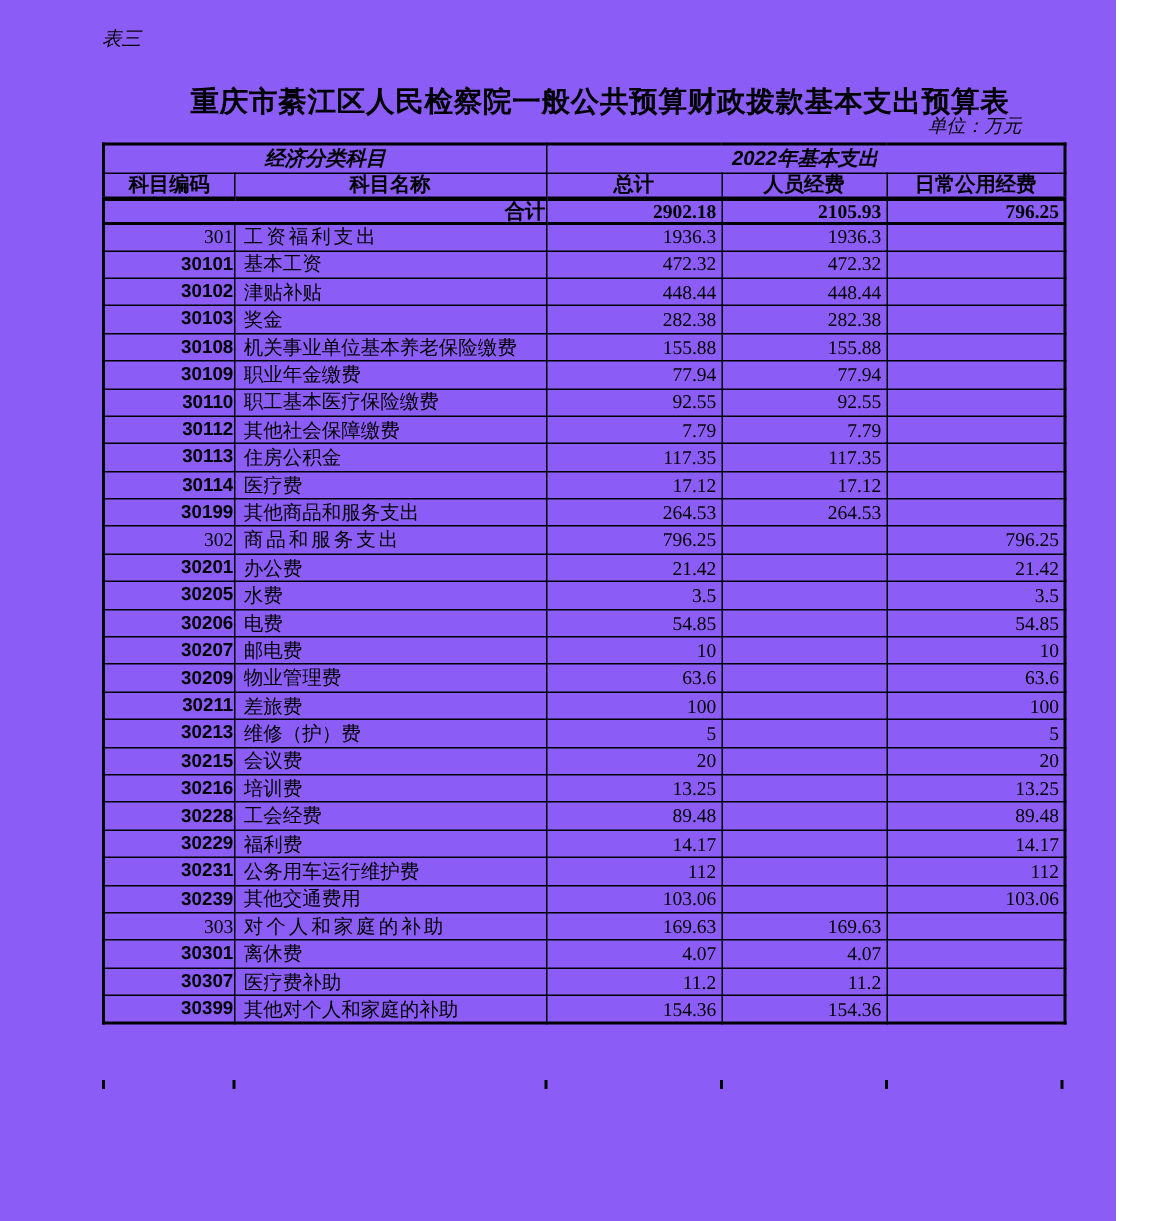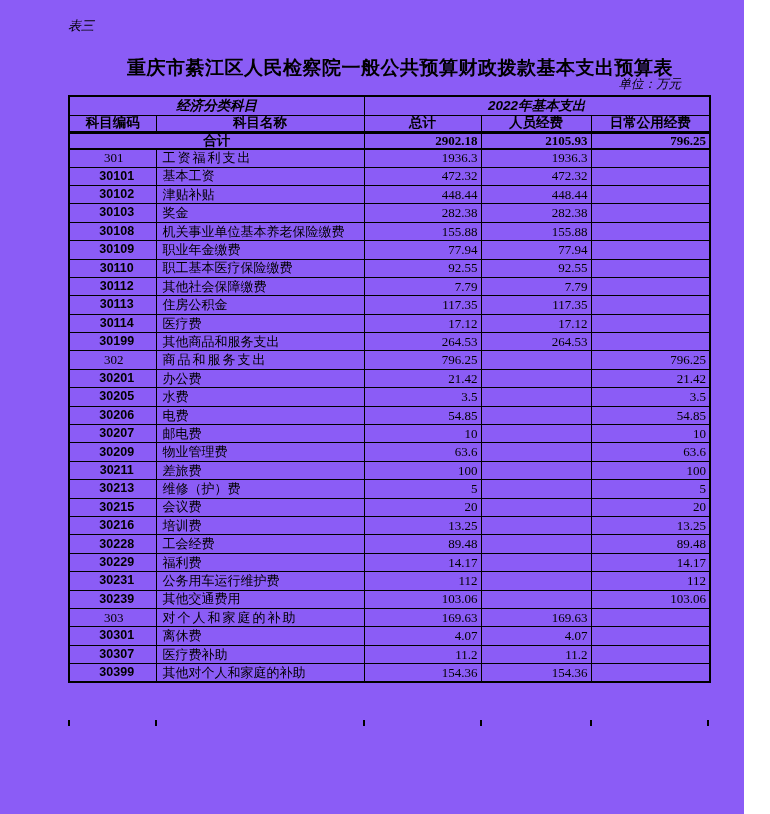--- a/index.html
+++ b/index.html
@@ -62,30 +62,30 @@
     font-weight: bold;
     font-size: 13.5px;
     text-align: center;
   }
   .budget thead tr.h1 { height: 19px; font-style: italic; }
   .budget thead tr.h2 { height: 17px; margin-top: 31px; }
   .budget thead tr.h2 th { border-bottom: 3px solid #000; }
   tr.total-row { height: 16px; }
   tr.total-row td { border-bottom: 2.5px solid #000; font-weight: bold; }
   tr.total-row td.label {
-    text-align: center;
+    text-align: right;
     font-family: "Liberation Sans", sans-serif;
     font-size: 13.5px;
   }
   tbody tr.data-row { height: 18.4px; }
   td.code {
     font-family: "Liberation Sans", sans-serif;
     font-weight: bold;
     font-size: 12.5px;
-    text-align: center;
+    text-align: right;
     padding-left: 8px;
   }
   tr.cat-row td.code {
     font-family: "Liberation Serif", serif;
     font-weight: normal;
     font-size: 13px;
     padding-left: 2px;
   }
   td.name {
     font-family: "Liberation Serif", serif;

